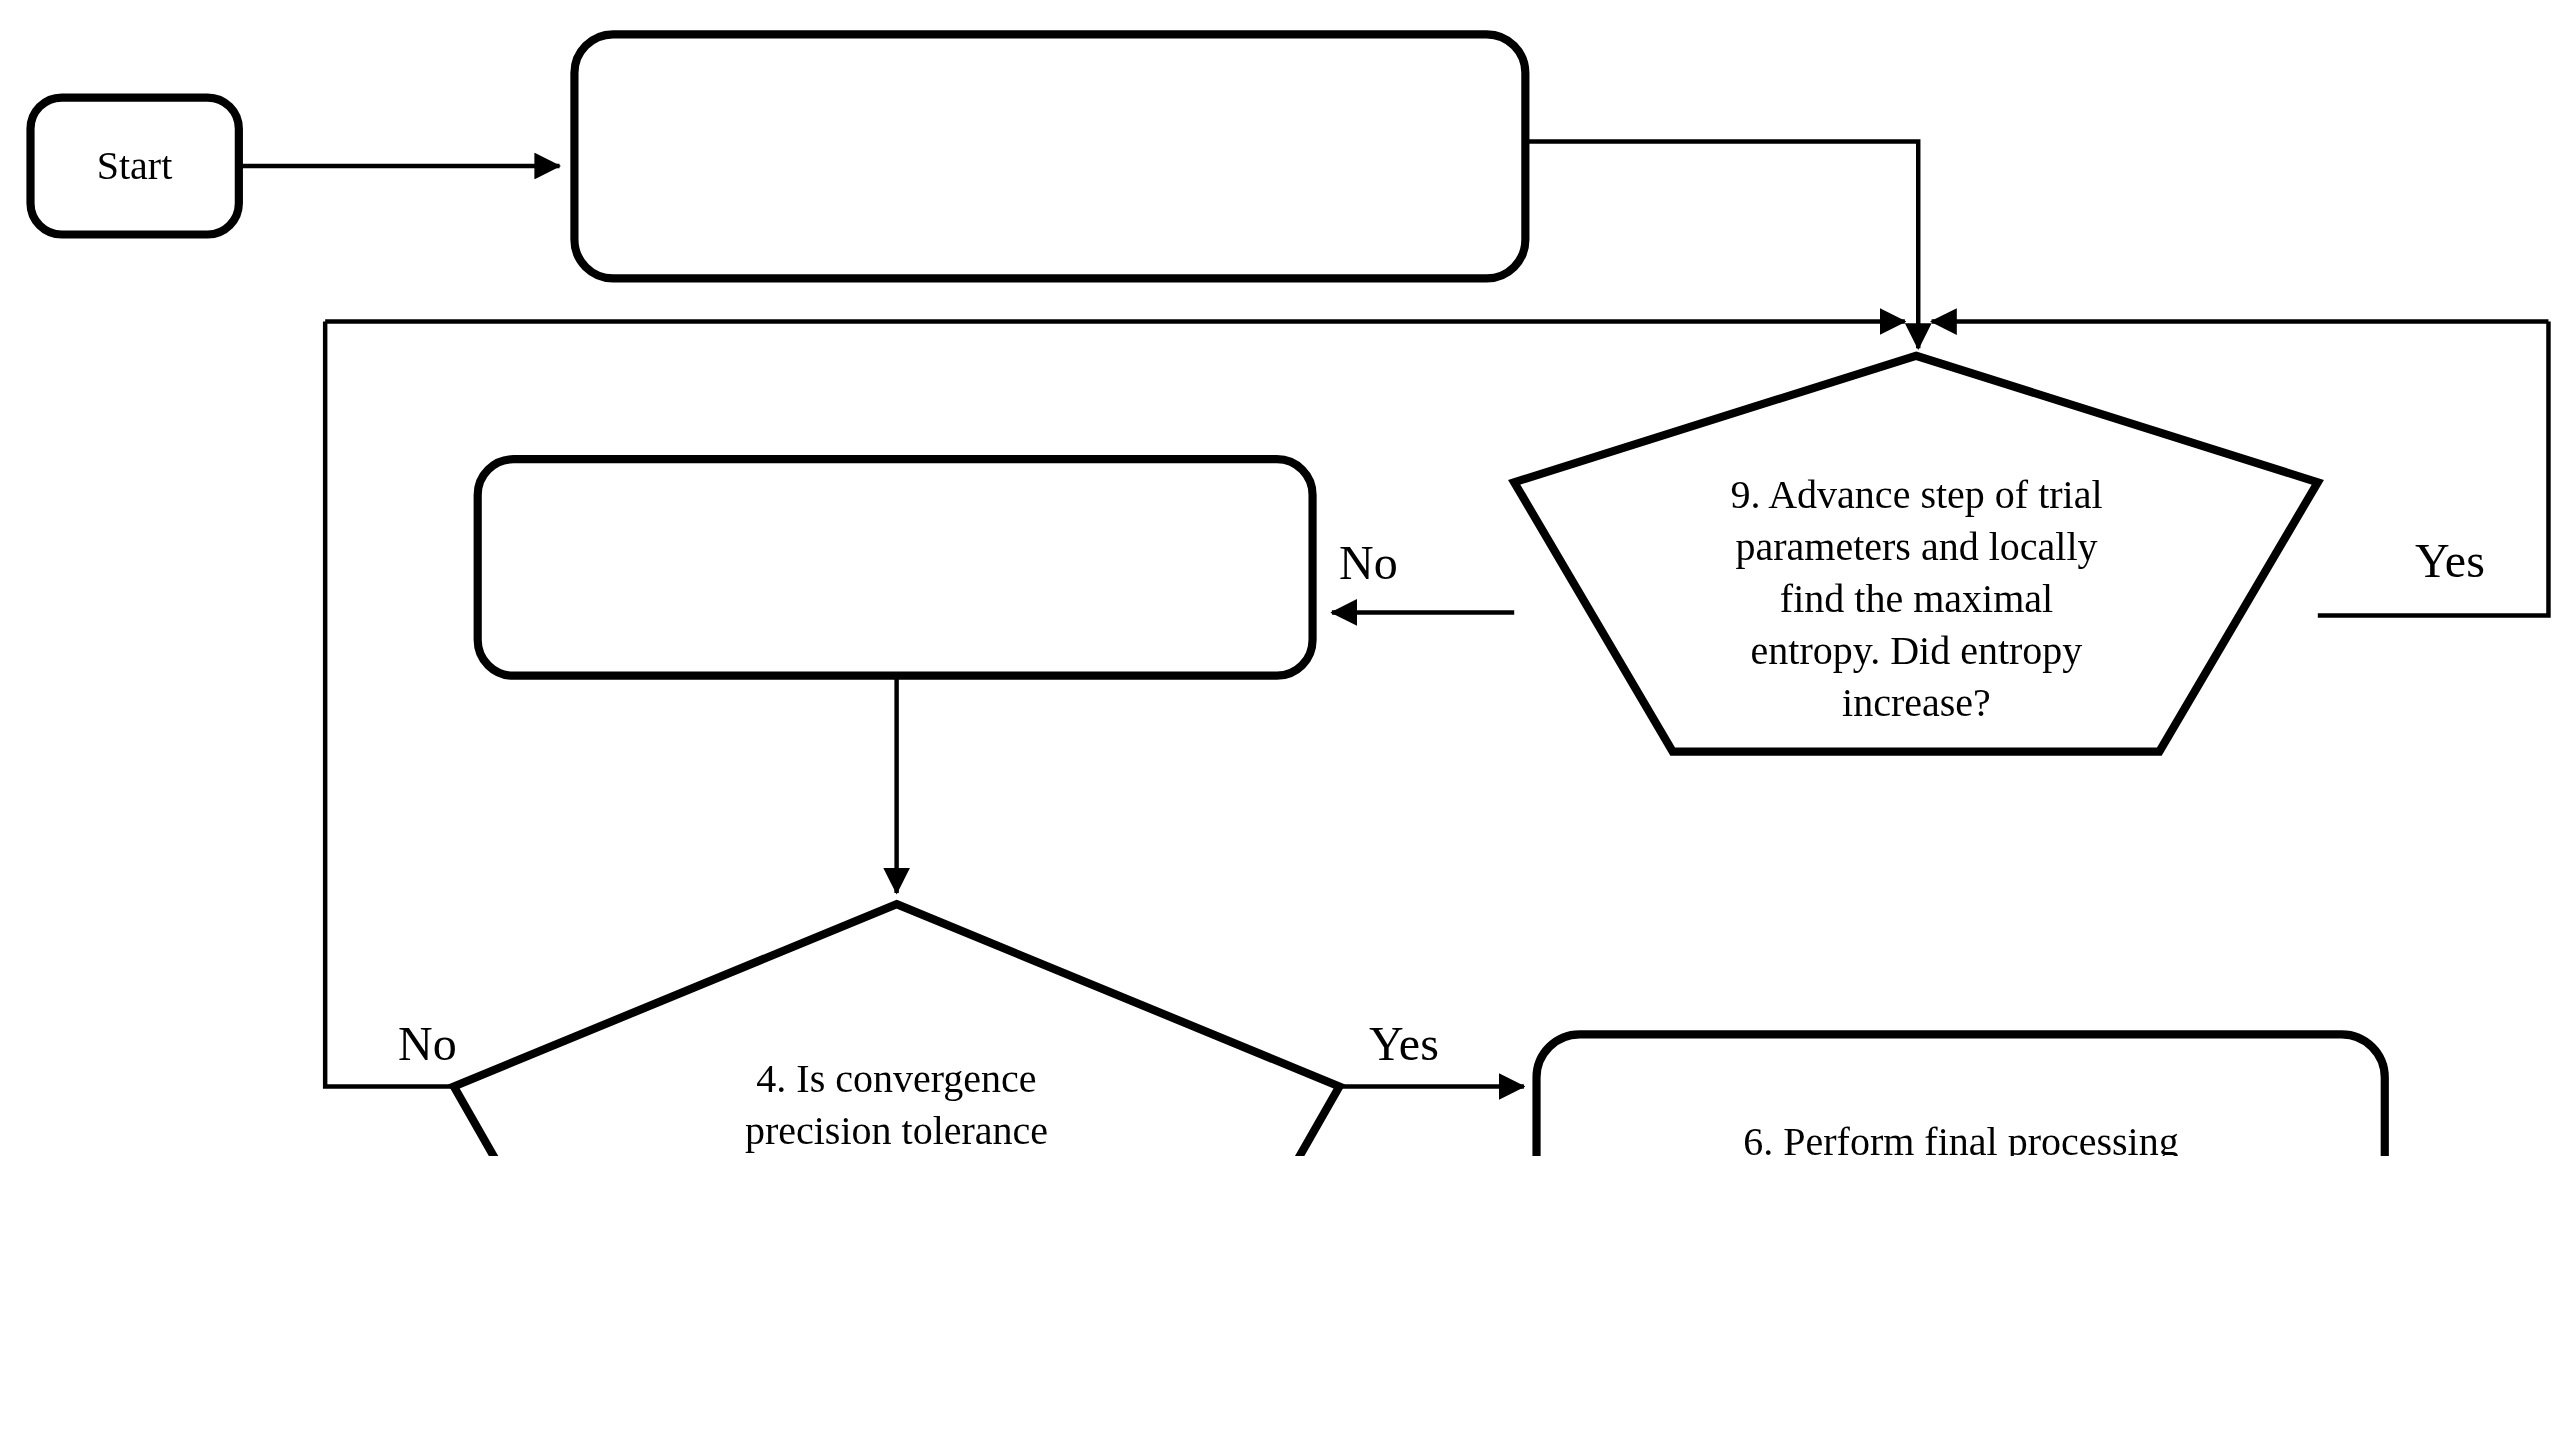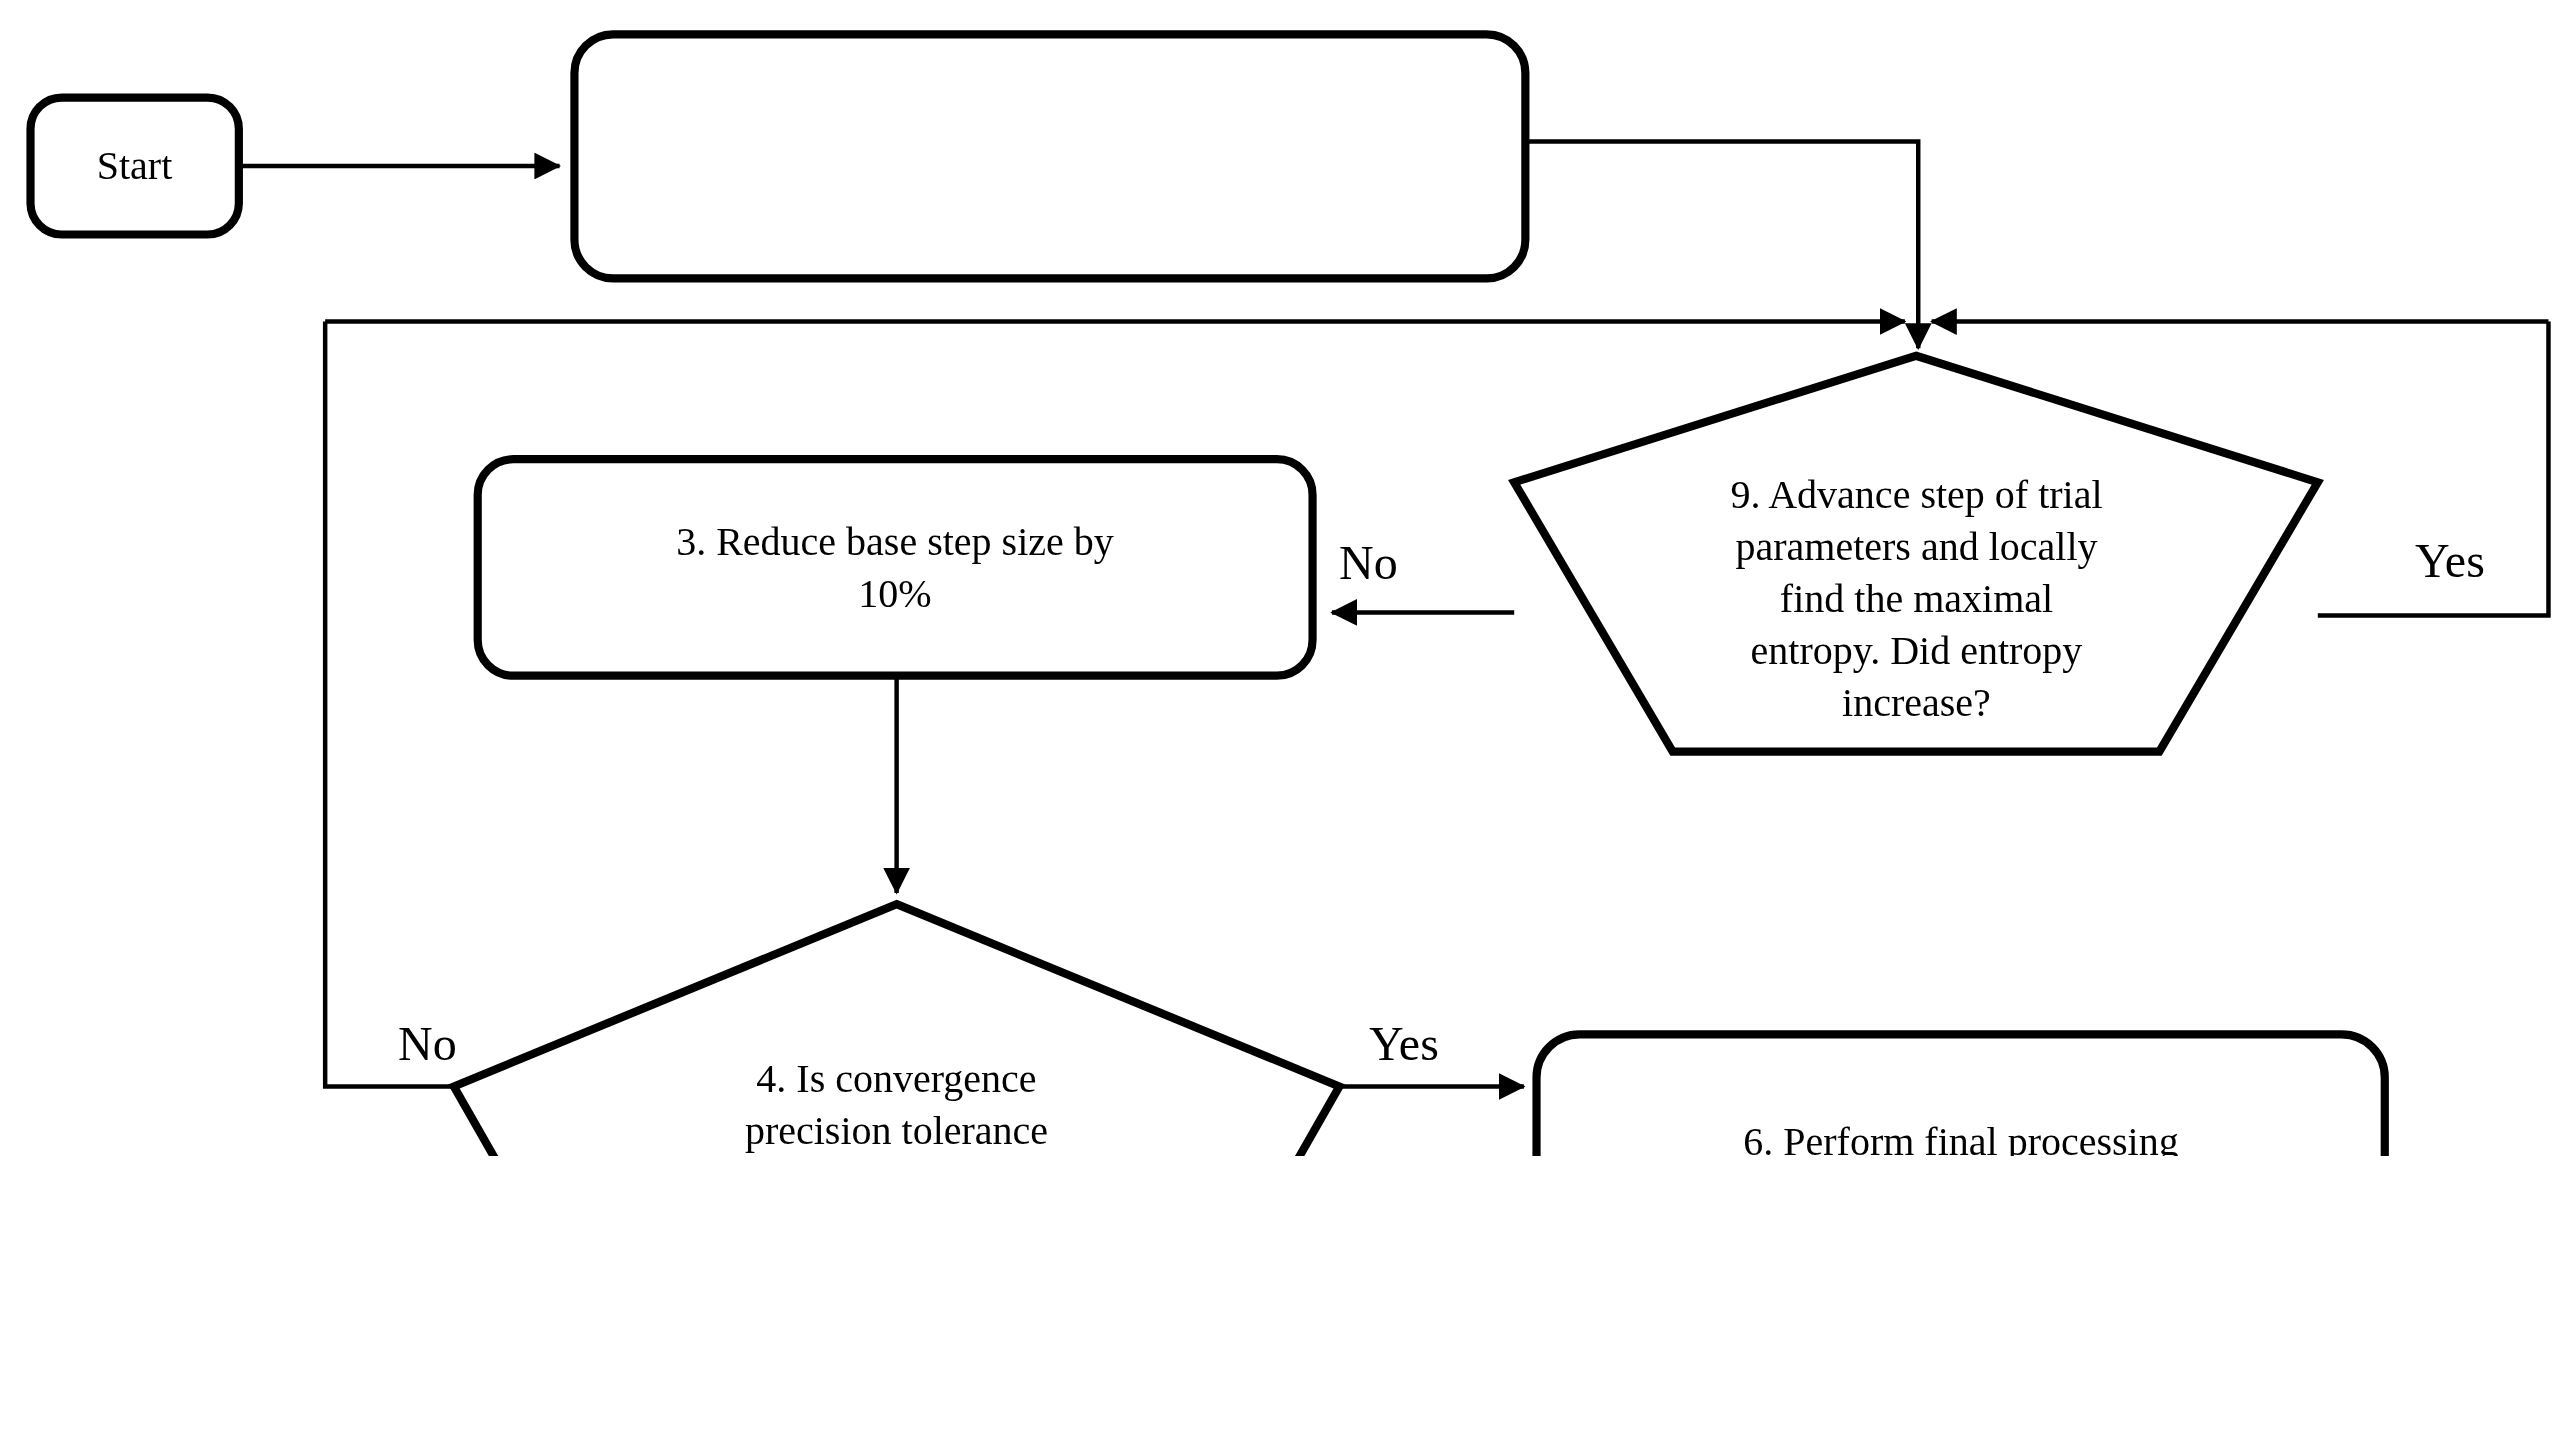--- a/index.html
+++ b/index.html
@@ -80,22 +80,20 @@
 
   <div class="nodetext" style="left:30.5px;top:97px;width:208px;height:137px;">Start</div>
 
 
   <div class="nodetext" style="left:1656px;top:446px;width:521px;height:305px;">9. Advance step of trial
 parameters and locally
 find the maximal
 entropy. Did entropy
 increase?</div>
 
-  <div class="nodetext" style="left:491px;top:459px;width:808px;height:217px;">3. Reduce base step size by
-10%</div>
 
   <div class="nodetext" style="left:640px;top:1027px;width:513px;height:208px;text-align:center;">4. Is convergence
 precision tolerance
 achieved?</div>
 
   <div class="nodetext" style="left:1559px;top:1034px;width:804px;height:371px;">6. Perform final processing
 and return valid
 stoichiometric and product
 model parameters.</div>
 

